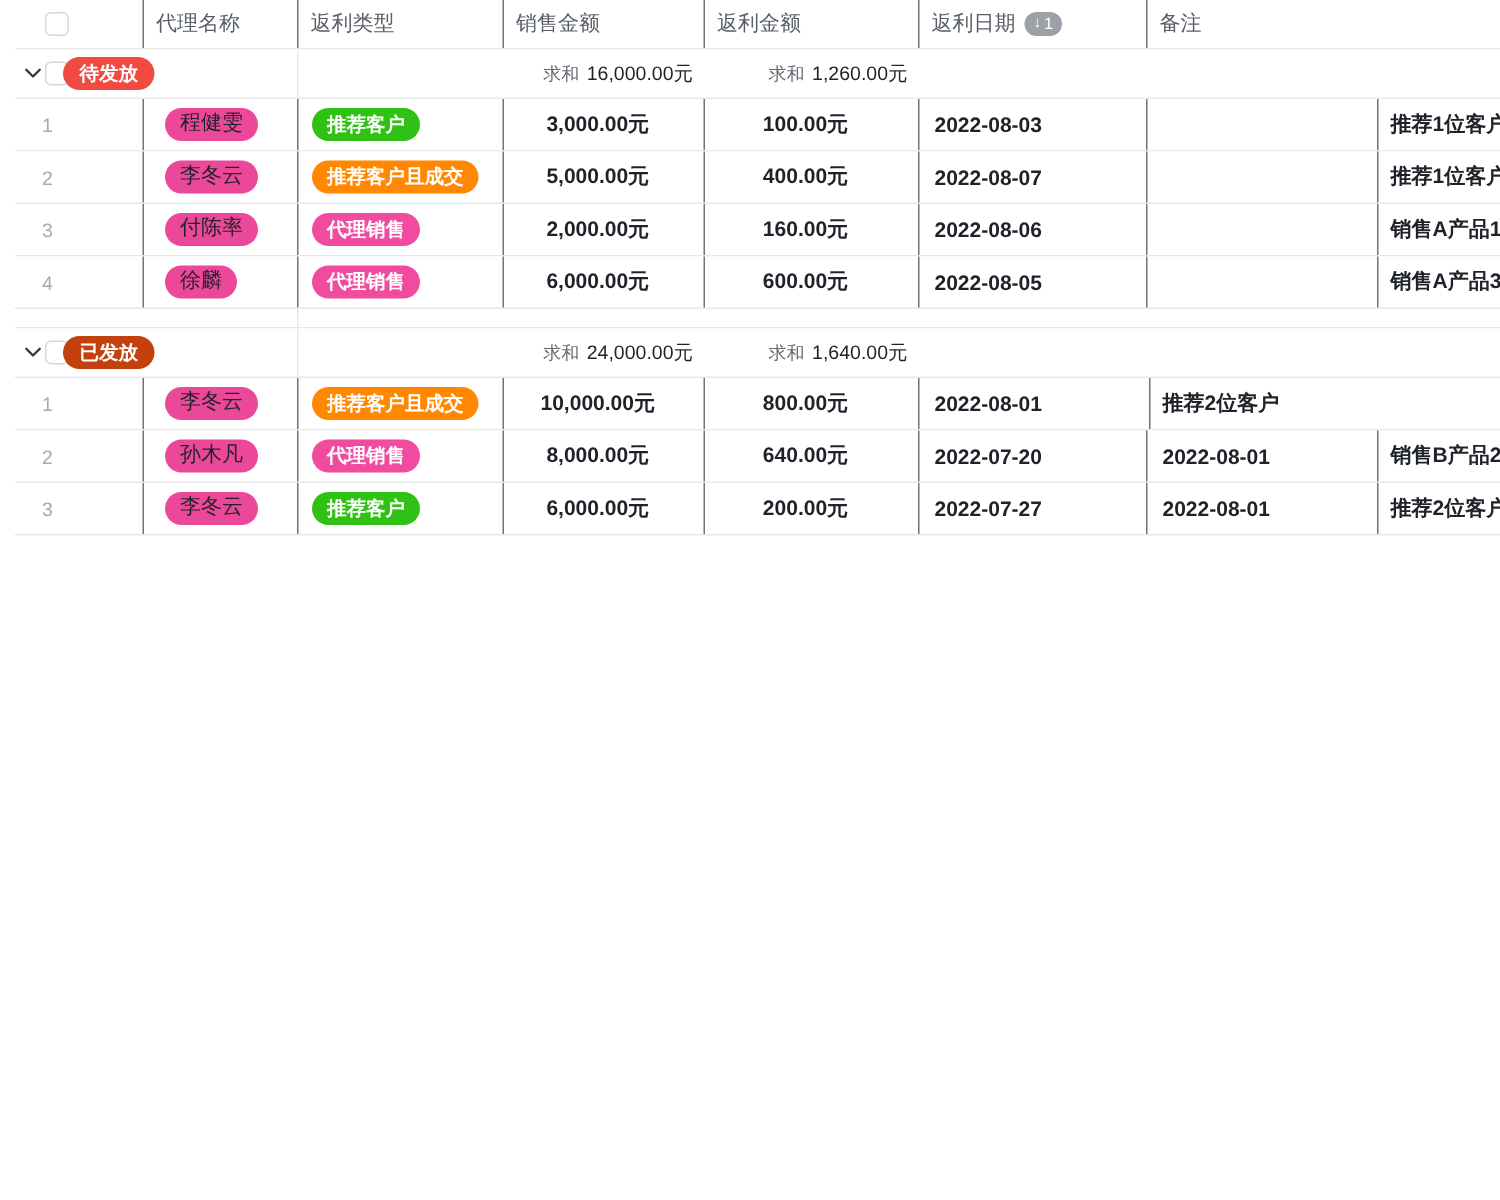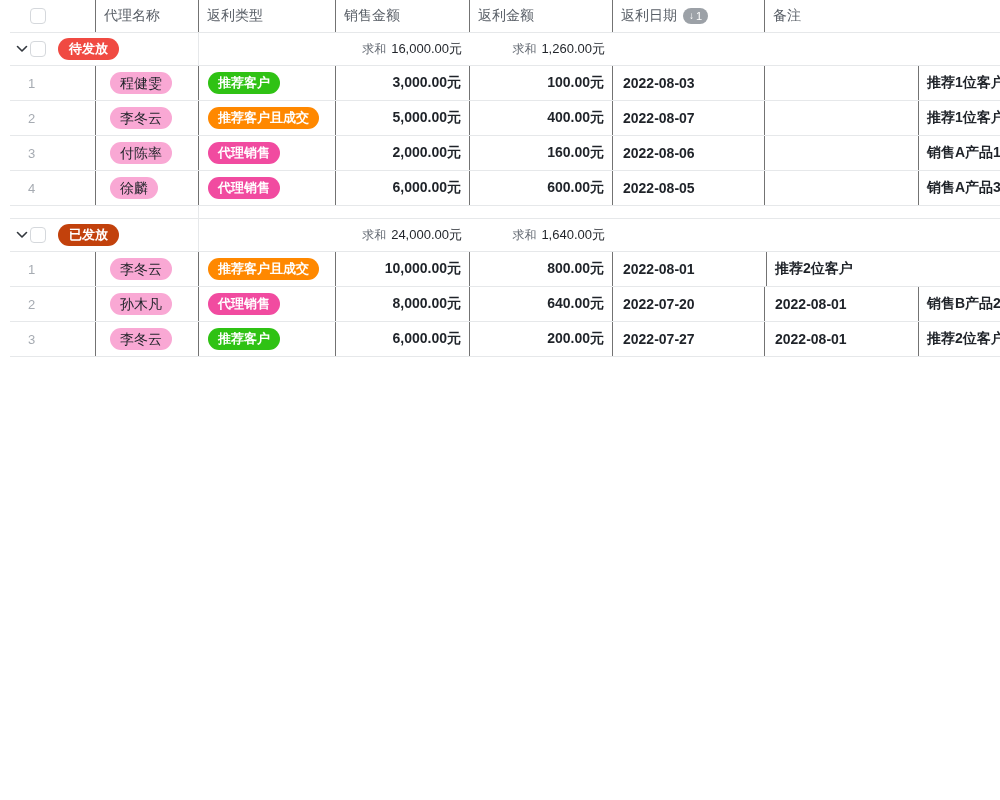--- a/index.html
+++ b/index.html
@@ -18,37 +18,37 @@
   
   .header-row{height:33px;}
   .hcell{display:flex;align-items:center;padding-left:8px;font-size:14px;color:#585e66;overflow:hidden;white-space:nowrap;}
   .hcell.c0{padding-left:20px;}
   
   .group-row{height:33px;}
   .group-left{width:189px;position:relative;display:flex;align-items:center;border-right:1px solid #e6e8ea;}
   .chevron{position:absolute;left:0;top:0;width:24px;height:100%;display:flex;align-items:center;justify-content:center;cursor:pointer;}
   .checkbox{width:16px;height:16px;border:1.5px solid #d5d8dc;border-radius:4px;background:#fff;flex:none;}
   .cb-pos{position:absolute;left:20px;top:50%;transform:translateY(-50%);}
-  .group-badge{position:absolute;left:48px;top:50%;transform:translateY(-50%);height:22px;line-height:22px;
+  .group-badge{position:absolute;left:32px;top:50%;transform:translateY(-50%);height:22px;line-height:22px;
     padding:0 11px;border-radius:11px;color:#fff;font-size:13px;font-weight:bold;white-space:nowrap;}
   .sumslot{display:flex;align-items:center;justify-content:flex-end;padding-right:8px;overflow:hidden;white-space:nowrap;}
   .sum-label{font-size:12px;color:#646a73;margin-right:5px;}
   .sum-val{font-size:13px;color:#1f2329;}
   
   .gap-row{height:13px;}
   .gap-left{width:189px;border-right:1px solid #e6e8ea;}
   
   .data-row{height:35px;}
   .cell{display:flex;align-items:center;overflow:hidden;white-space:nowrap;}
   .num-cell{padding-left:18px;font-size:13px;color:#a6abb2;}
   .name-pill{margin-left:14px;height:22px;line-height:22px;padding:0 10px;border-radius:11px;
-    background:#f9a8d4;font-size:14px;color:#1f2329;white-space:nowrap;}
+    background:#ec4899;font-size:14px;color:#1f2329;white-space:nowrap;font-family:Liberation Mono, monospace;}
   .type-badge{margin-left:9px;height:22px;line-height:22px;padding:0 10px;border-radius:11px;
     color:#fff;font-size:13px;font-weight:bold;white-space:nowrap;}
-  .amount{justify-content:flex-end;padding-right:8px;font-size:14px;font-weight:600;}
+  .amount{justify-content:center;padding-right:8px;font-size:14px;font-weight:600;}
   .date{padding-left:10px;font-size:14px;font-weight:600;}
   .notes{padding-left:8px;font-size:14px;font-weight:600;}
   
   .sort-pill{display:inline-flex;align-items:center;margin-left:6px;height:16px;padding:0 6px;
     border-radius:8px;background:#9ca1a7;color:#fff;}
   .sort-arrow{font-size:10px;line-height:1;margin-right:2px;}
   .sort-num{font-size:11px;line-height:1;}
   svg.chev{display:block;}
 </style>
 </head>

